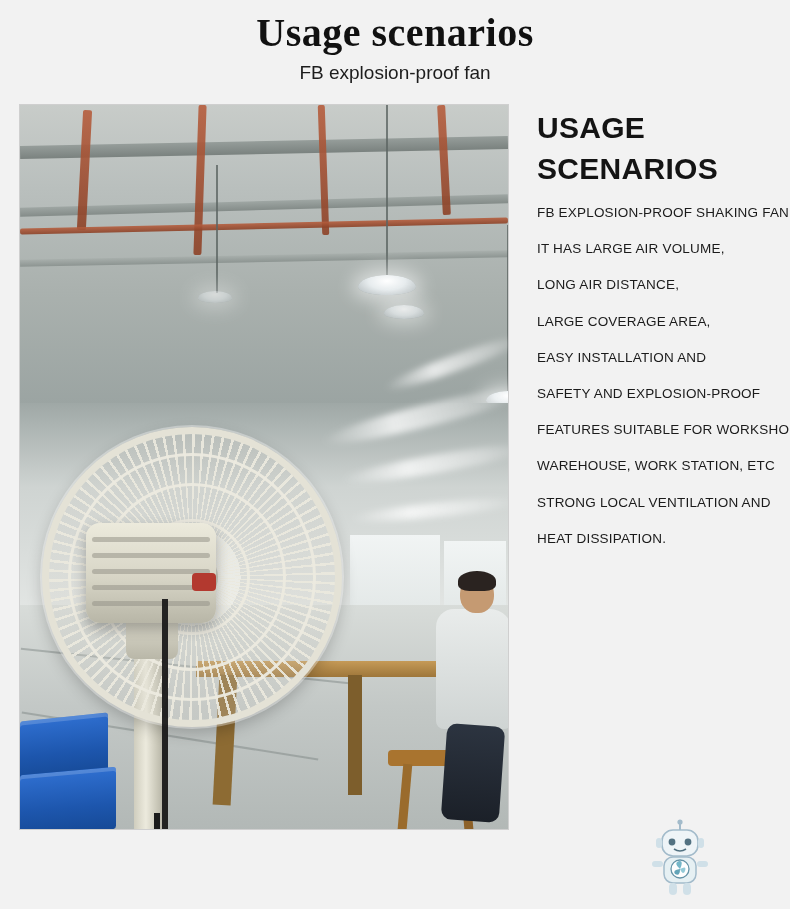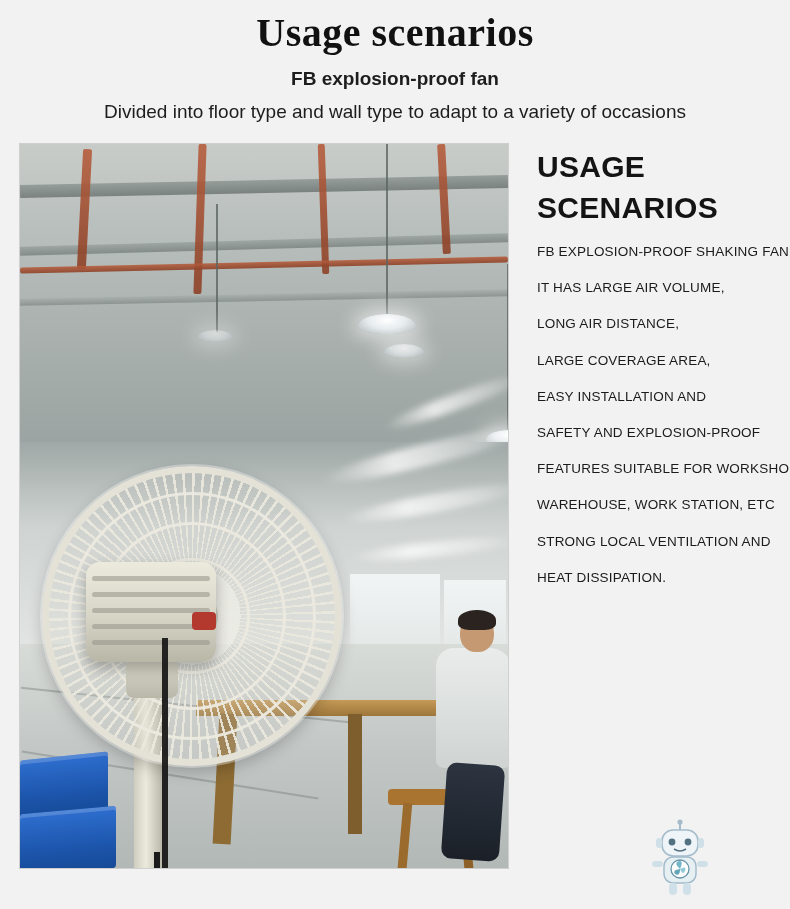--- a/index.html
+++ b/index.html
@@ -27,22 +27,22 @@
     font-size: 40px;
     font-weight: bold;
     color: #111;
     letter-spacing: 0.5px;
     line-height: 1.25;
     margin: 0;
   }
   .header-sub1 {
     font-size: 19px;
     color: #1d1d1d;
-    margin-top: 10px;
-    font-weight: 700;
+    margin-top: 4px;
+    font-weight: 400;
   }
   .header-sub2 {
     font-size: 19px;
     color: #1d1d1d;
     margin-top: 11px;
     font-weight: 400;
   }
 
   
   .content {
@@ -287,21 +287,20 @@
     height: 80px;
     opacity: .95;
   }
 </style>
 </head>
 <body>
 
 <div class="header">
   <h1 class="header-title">Usage scenarios</h1>
   <div class="header-sub1">FB explosion-proof fan</div>
-  <div class="header-sub2">Divided into floor type and wall type to adapt to a variety of occasions</div>
 </div>
 
 <div class="content">
 
   <div class="photo" aria-label="Explosion-proof pedestal fan running in a factory workshop with blue plastic crates and a seated worker">
     <div class="ph-ceiling"></div>
     <div class="ph-beam b1"></div>
     <div class="ph-beam b2"></div>
     <div class="ph-beam b3"></div>
     <div class="ph-pipe p1"></div>

